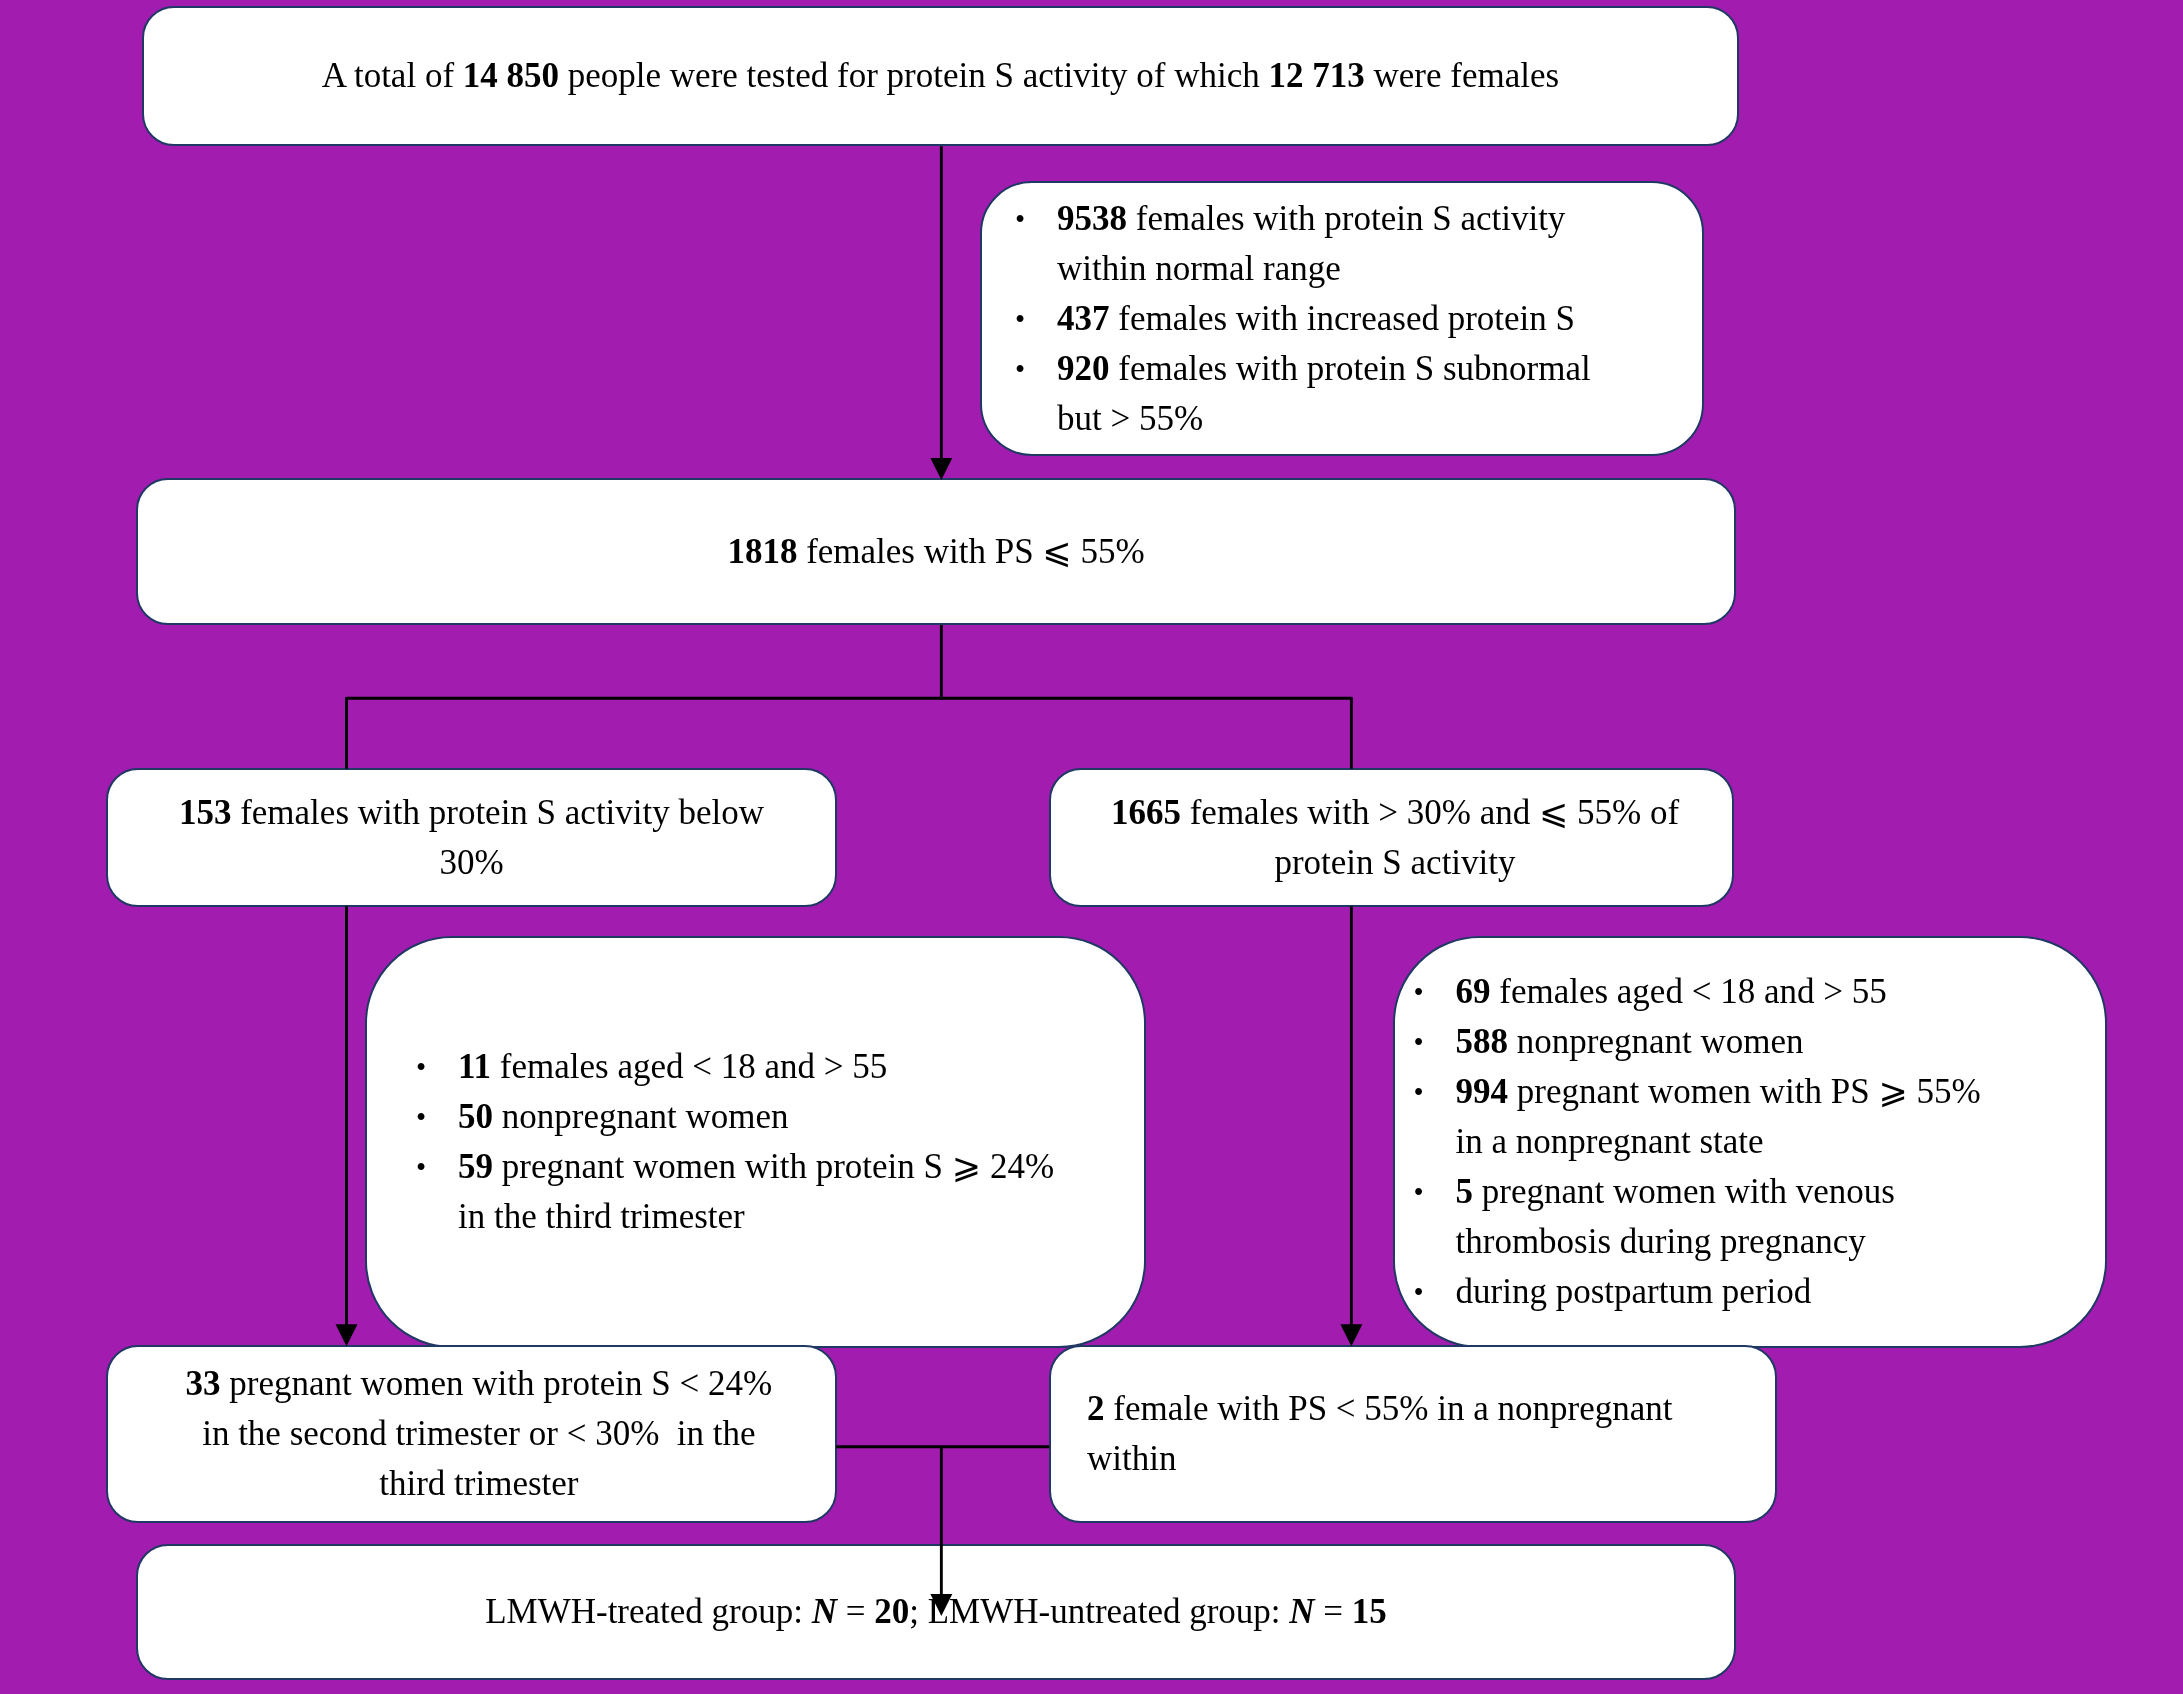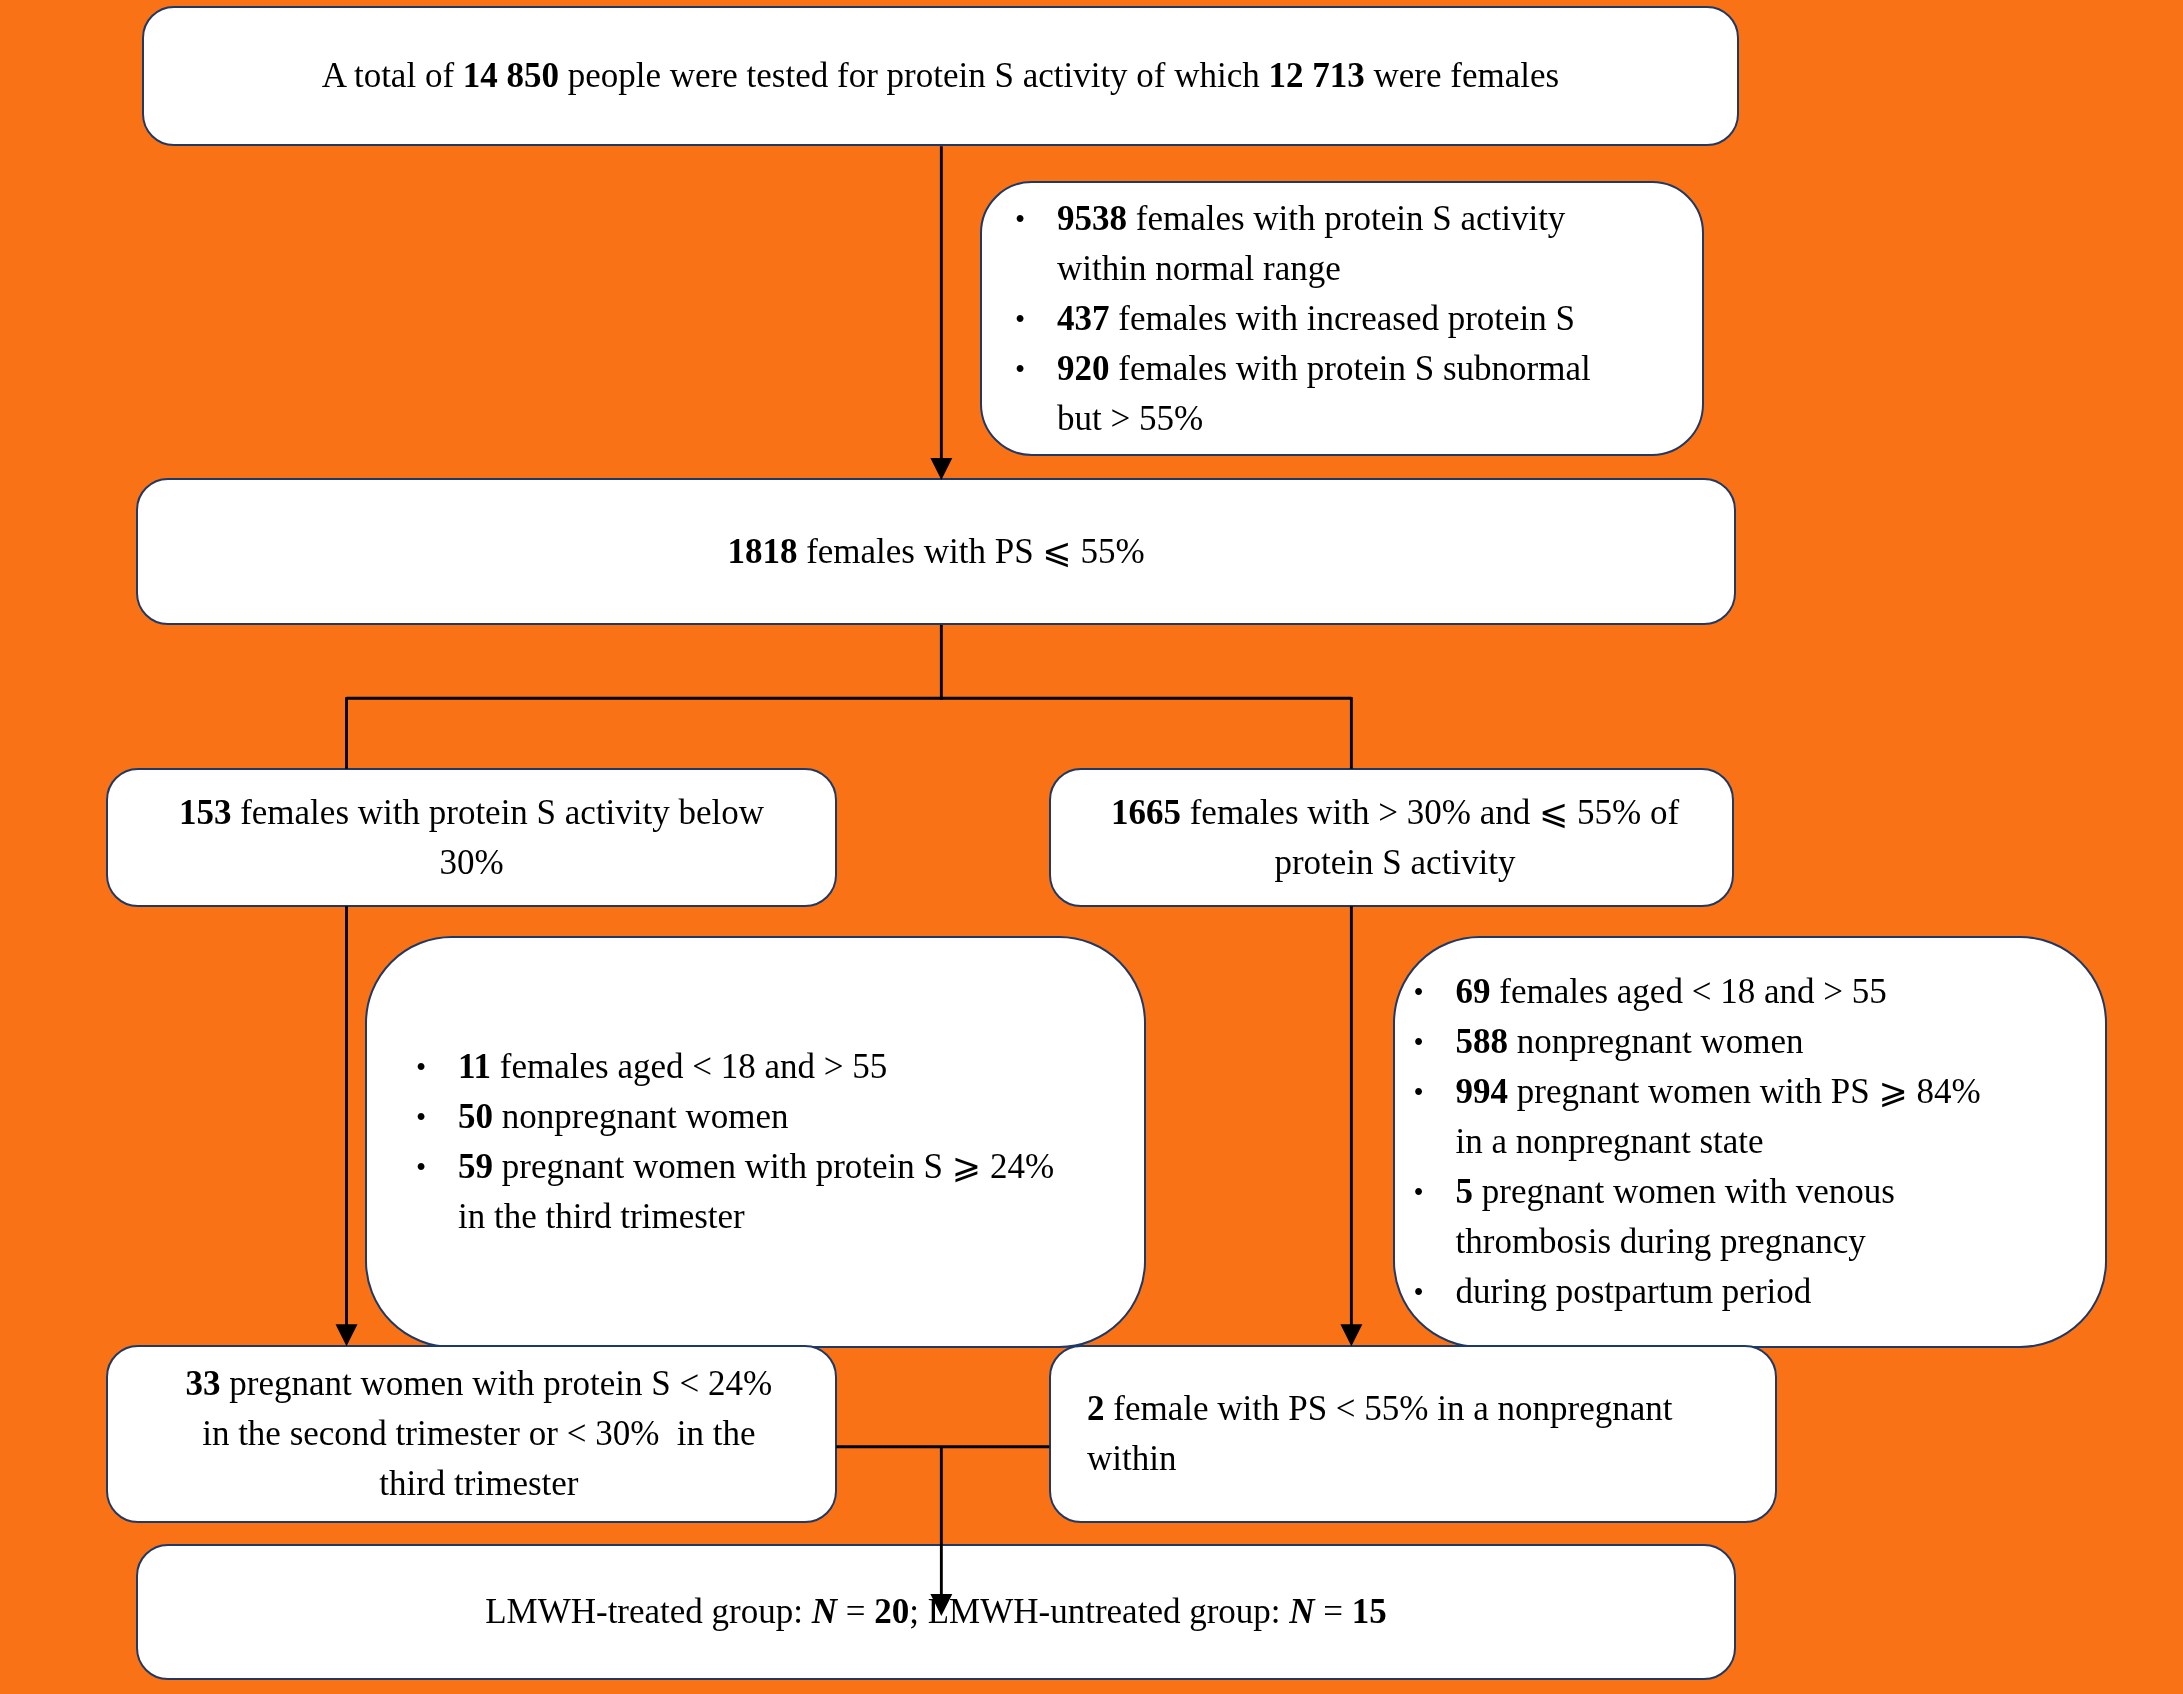--- a/index.html
+++ b/index.html
@@ -1,19 +1,19 @@
 <!DOCTYPE html>
 <html style="font-size:9.2px"><head>
 <meta charset="utf-8">
 <style>
   html,body{margin:0;padding:0;background:#ffffff;}
   #canvas{
     position:relative;
     width:2183px;height:1694px;
-    background:#f97316;
+    background:#a21caf;
     font-family:"Liberation Serif","DejaVu Serif",serif;
     font-size:35px;color:#000;
     overflow:hidden;
   }
   .box{
     position:absolute;
     background:#ffffff;
     border:2.3px solid #203864;
     border-radius:32px;
     box-sizing:border-box;
@@ -113,21 +113,21 @@
     </div>
     <div class="item">
       <span class="mk">•</span>
       <div class="itxt">
         <div class="ln"><b>588</b><span> nonpregnant women</span></div>
       </div>
     </div>
     <div class="item">
       <span class="mk">•</span>
       <div class="itxt">
-        <div class="ln"><b>994</b><span> pregnant women with PS ⩾ 84%</span></div>
+        <div class="ln"><b>994</b><span> pregnant women with PS ⩾ 55%</span></div>
         <div class="ln">in a nonpregnant state</div>
       </div>
     </div>
     <div class="item">
       <span class="mk">•</span>
       <div class="itxt">
         <div class="ln"><b>5</b><span> pregnant women with venous</span></div>
         <div class="ln">thrombosis during pregnancy</div>
       </div>
     </div>

